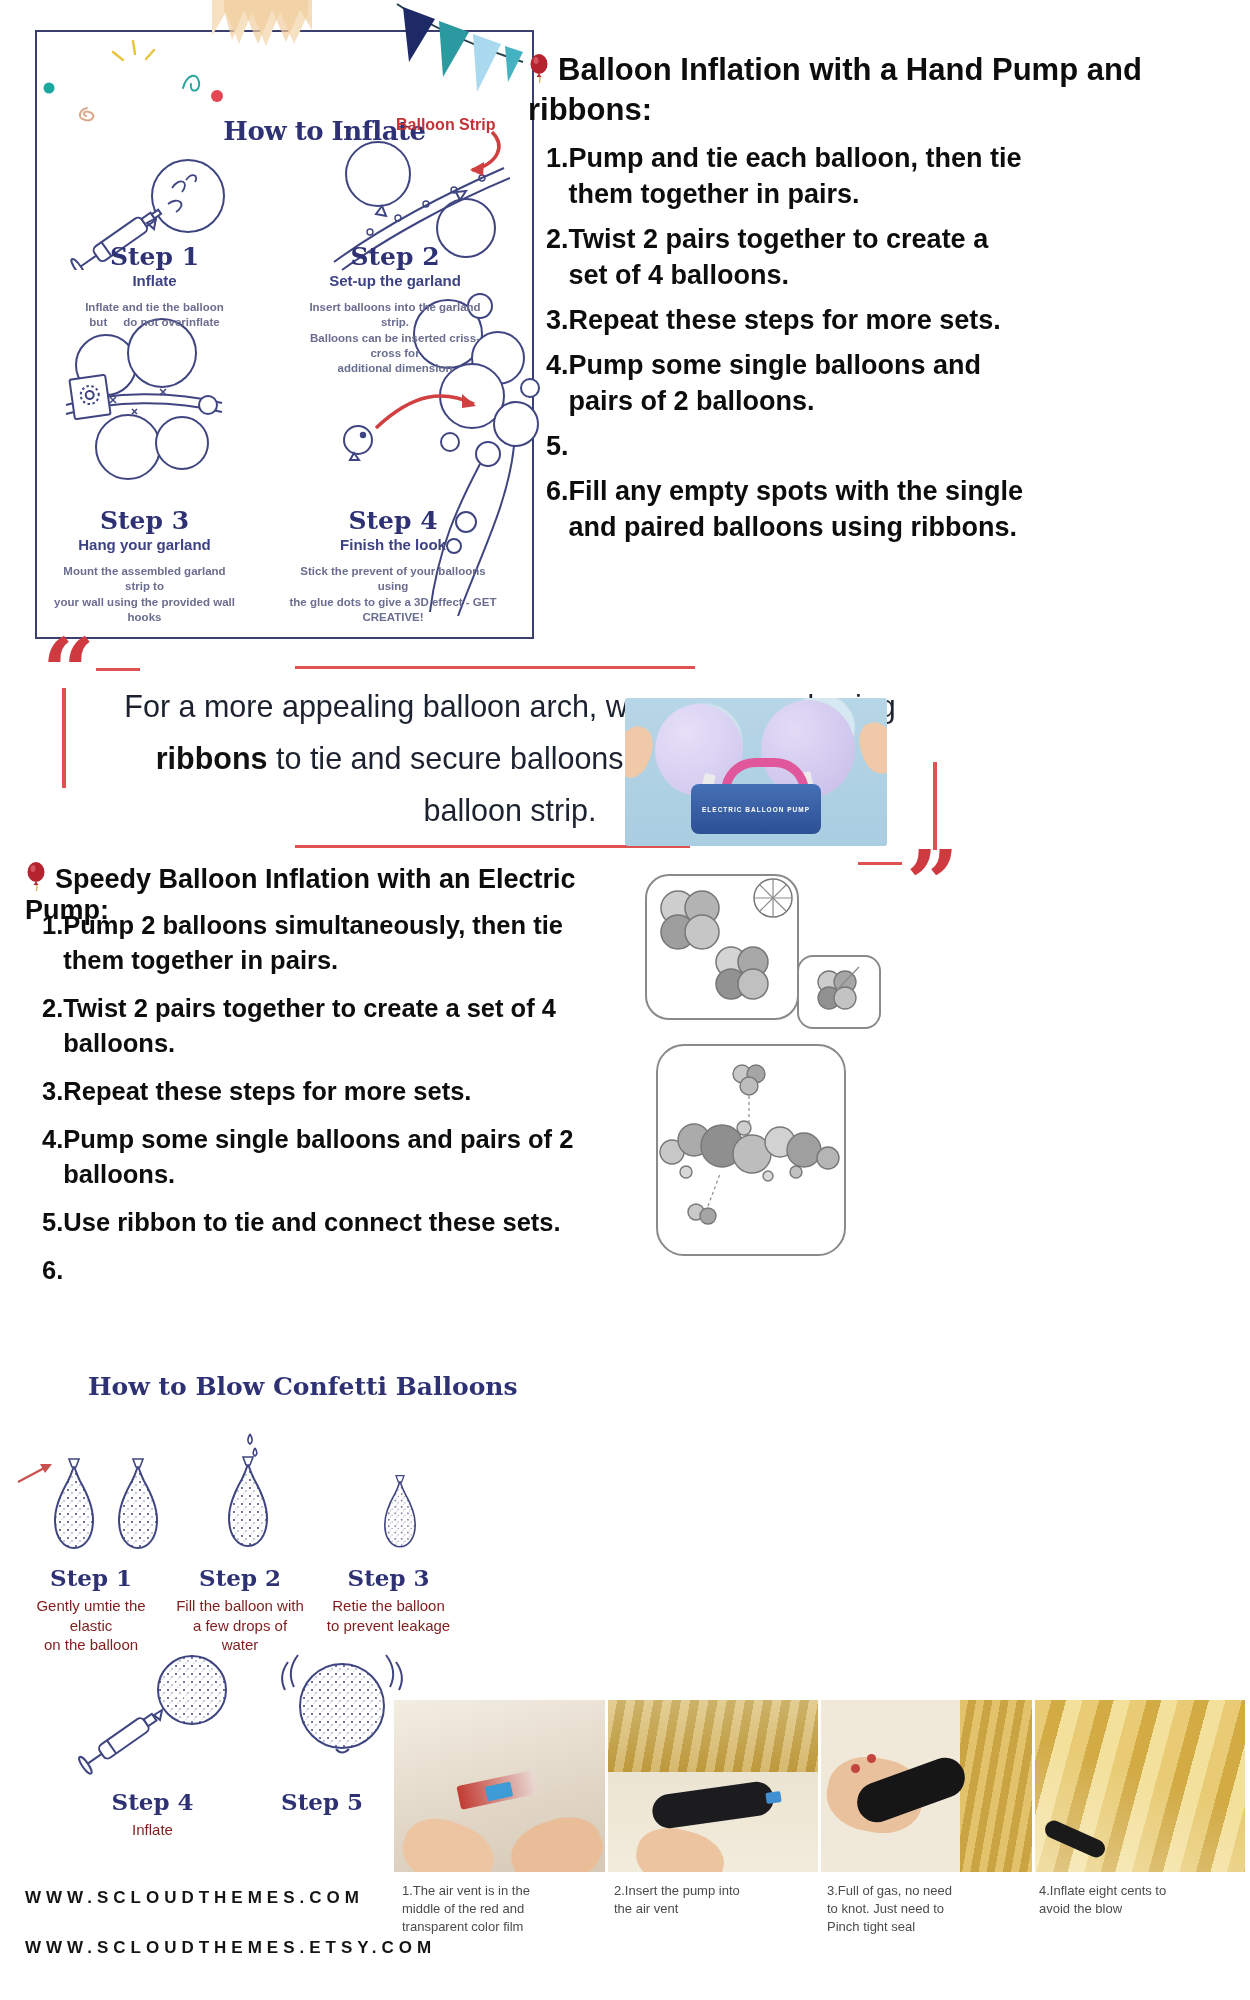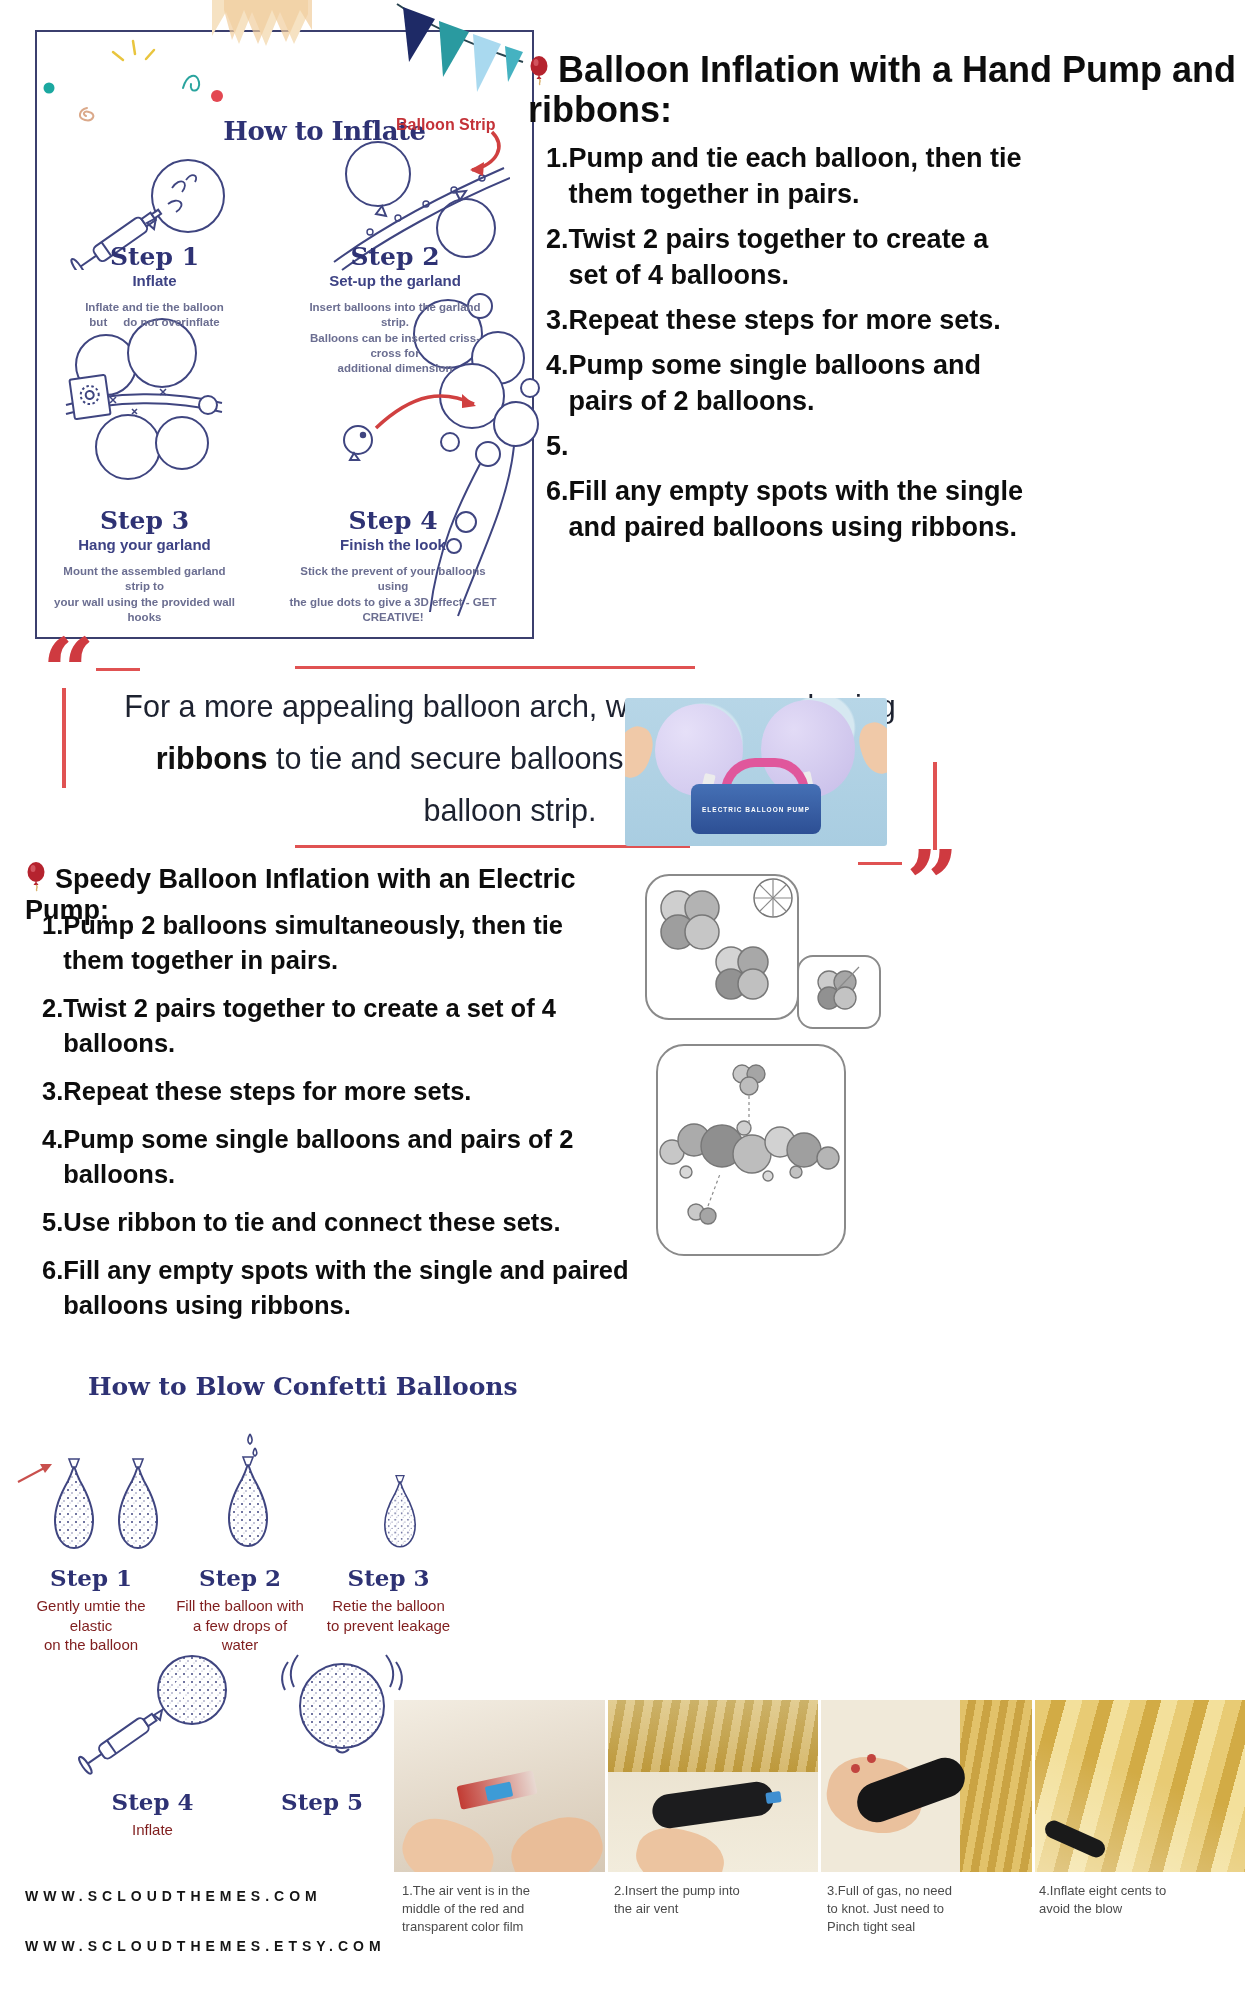--- a/index.html
+++ b/index.html
@@ -7,21 +7,21 @@
   .abs{position:absolute;}
   
   .inflate-box{left:35px;top:30px;width:495px;height:605px;border:2px solid #3b3f6e;background:#fff;}
   .box-title{left:222px;top:116px;width:205px;text-align:center;font-family:"DejaVu Serif",serif;font-weight:bold;font-size:26px;color:#2e3274;letter-spacing:-0.5px;}
   .step-text{text-align:center;}
   .step-name{font-family:"DejaVu Serif",serif;font-weight:bold;font-size:25px;color:#2e3274;line-height:1.05;}
   .step-sub{font-weight:bold;font-size:15px;color:#3d4284;margin-top:2px;}
   .step-cap{font-size:11.5px;color:#6b6e91;white-space:pre-wrap;line-height:1.32;margin-top:11px;font-weight:bold;}
   .strip-label{left:396px;top:116px;font-weight:bold;font-size:16px;color:#c43238;}
   
-  .hp-head{left:528px;top:50px;width:718px;font-weight:bold;font-size:36px;line-height:40px;color:#0d0d0d;white-space:pre-wrap;}
+  .hp-head{left:528px;top:50px;width:718px;font-weight:bold;font-size:31px;line-height:40px;color:#0d0d0d;white-space:pre-wrap;}
   .blist{display:flex;flex-direction:column;}
   .blist .item{display:flex;white-space:pre-wrap;color:#0d0d0d;font-weight:bold;}
   .hp-list{left:546px;top:140px;width:700px;gap:9px;}
   .hp-list .item{font-size:27px;line-height:36px;}
   .ep-list{left:42px;top:908px;width:640px;gap:13px;}
   .ep-list .item{font-size:25.5px;line-height:35px;}
   .num{flex:0 0 auto;}
   .balloon-ico{display:inline-block;vertical-align:-4px;margin-right:8px;}
   
   .qmark{font-family:"DejaVu Serif",serif;font-weight:bold;font-size:92px;color:#cf3a40;line-height:0;}
@@ -43,21 +43,21 @@
   
   .conf-title{left:88px;top:1372px;width:292px;text-align:center;font-family:"DejaVu Serif",serif;font-weight:bold;font-size:25px;color:#2e3274;white-space:nowrap;}
   .conf-cap .step-name{font-size:23px;}
   .conf-cap .cap{font-weight:normal;font-size:15px;color:#7f1d1d;white-space:pre-wrap;line-height:1.3;margin-top:6px;}
   
   .strip{left:394px;top:1700px;width:851px;height:172px;display:grid;grid-template-columns:repeat(4,1fr);gap:3px;}
   .photo{position:relative;overflow:hidden;}
   .photo>div{position:absolute;}
   .pcap{top:1882px;width:172px;font-size:13px;line-height:1.4;color:#4b4b4b;white-space:pre-wrap;}
   
-  .footer{font-weight:bold;font-size:14px;letter-spacing:5px;color:#141414;}
+  .footer{font-weight:bold;font-size:17px;letter-spacing:5px;color:#141414;}
 </style>
 </head>
 <body>
 
 <div class="abs inflate-box"></div>
 
 <svg class="abs" style="left:35px;top:30px" width="495" height="130" viewBox="0 0 495 130">
   <circle cx="14" cy="58" r="5.5" fill="#1ba8a0"></circle>
   <circle cx="182" cy="66" r="6" fill="#e34852"></circle>
   <g stroke="#e9c53e" stroke-width="2.5" stroke-linecap="round">
@@ -238,22 +238,21 @@
 
 <div class="abs blist ep-list">
   <div class="item"><span class="num">1.</span><span>Pump 2 balloons simultaneously, then tie
 them together in pairs.</span></div>
   <div class="item"><span class="num">2.</span><span>Twist 2 pairs together to create a set of 4
 balloons.</span></div>
   <div class="item"><span class="num">3.</span><span>Repeat these steps for more sets.</span></div>
   <div class="item"><span class="num">4.</span><span>Pump some single balloons and pairs of 2
 balloons.</span></div>
   <div class="item"><span class="num">5.</span><span>Use ribbon to tie and connect these sets.</span></div>
-  <div class="item"><span class="num">6.</span><span>Fill any empty spots with the single and paired
-balloons using ribbons.</span></div>
+  <div class="item"><span class="num">6.</span></div>
 </div>
 
 <div class="abs pump-photo">
   <div class="pp-hand" style="left:-8px;top:28px;transform:rotate(18deg)"></div>
   <div class="pp-hand" style="right:-8px;top:24px;transform:rotate(-18deg)"></div>
   <div class="pp-balloon" style="left:30px;top:6px;width:88px;height:92px;background:radial-gradient(circle at 35% 30%,#e6e0f8,#cdc4ec)"></div>
   <div class="pp-balloon" style="left:136px;top:2px;width:94px;height:98px;background:radial-gradient(circle at 35% 30%,#e2dbf6,#c6bce8)"></div>
   <div class="pp-nozzle" style="left:78px;top:76px;transform:rotate(14deg)"></div>
   <div class="pp-nozzle" style="left:176px;top:74px;transform:rotate(-12deg)"></div>
   <div class="pp-handle"></div>

